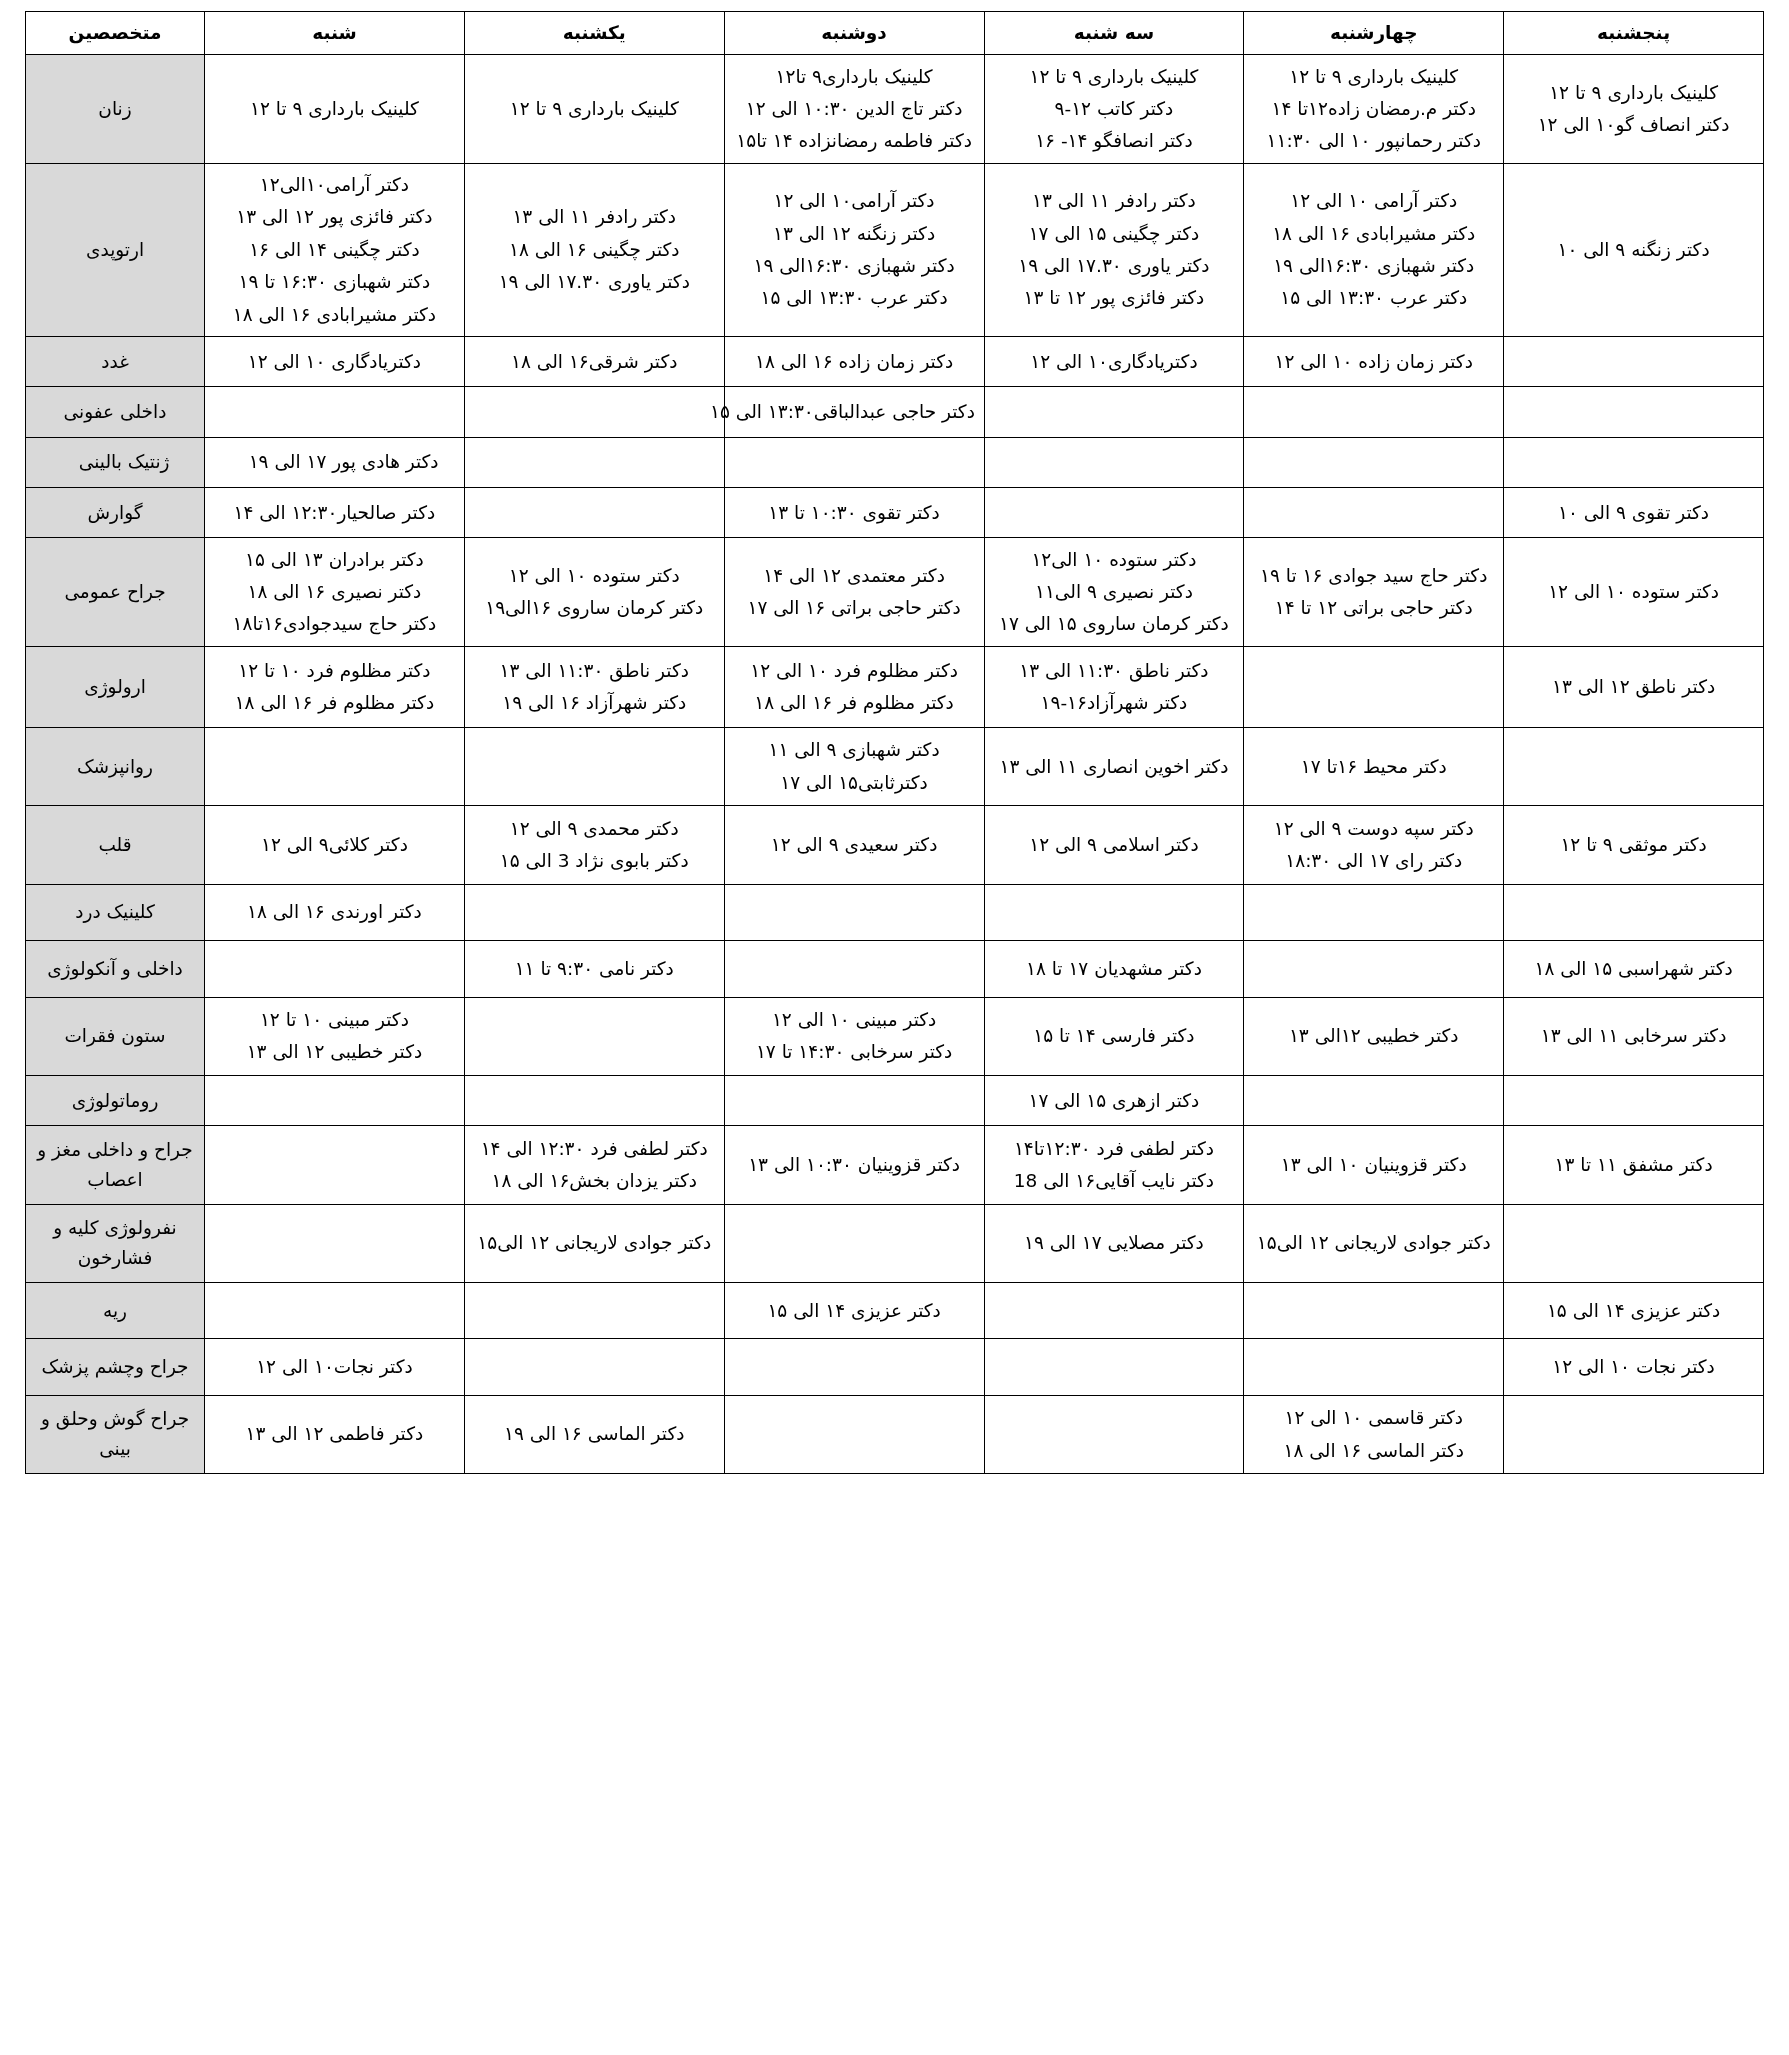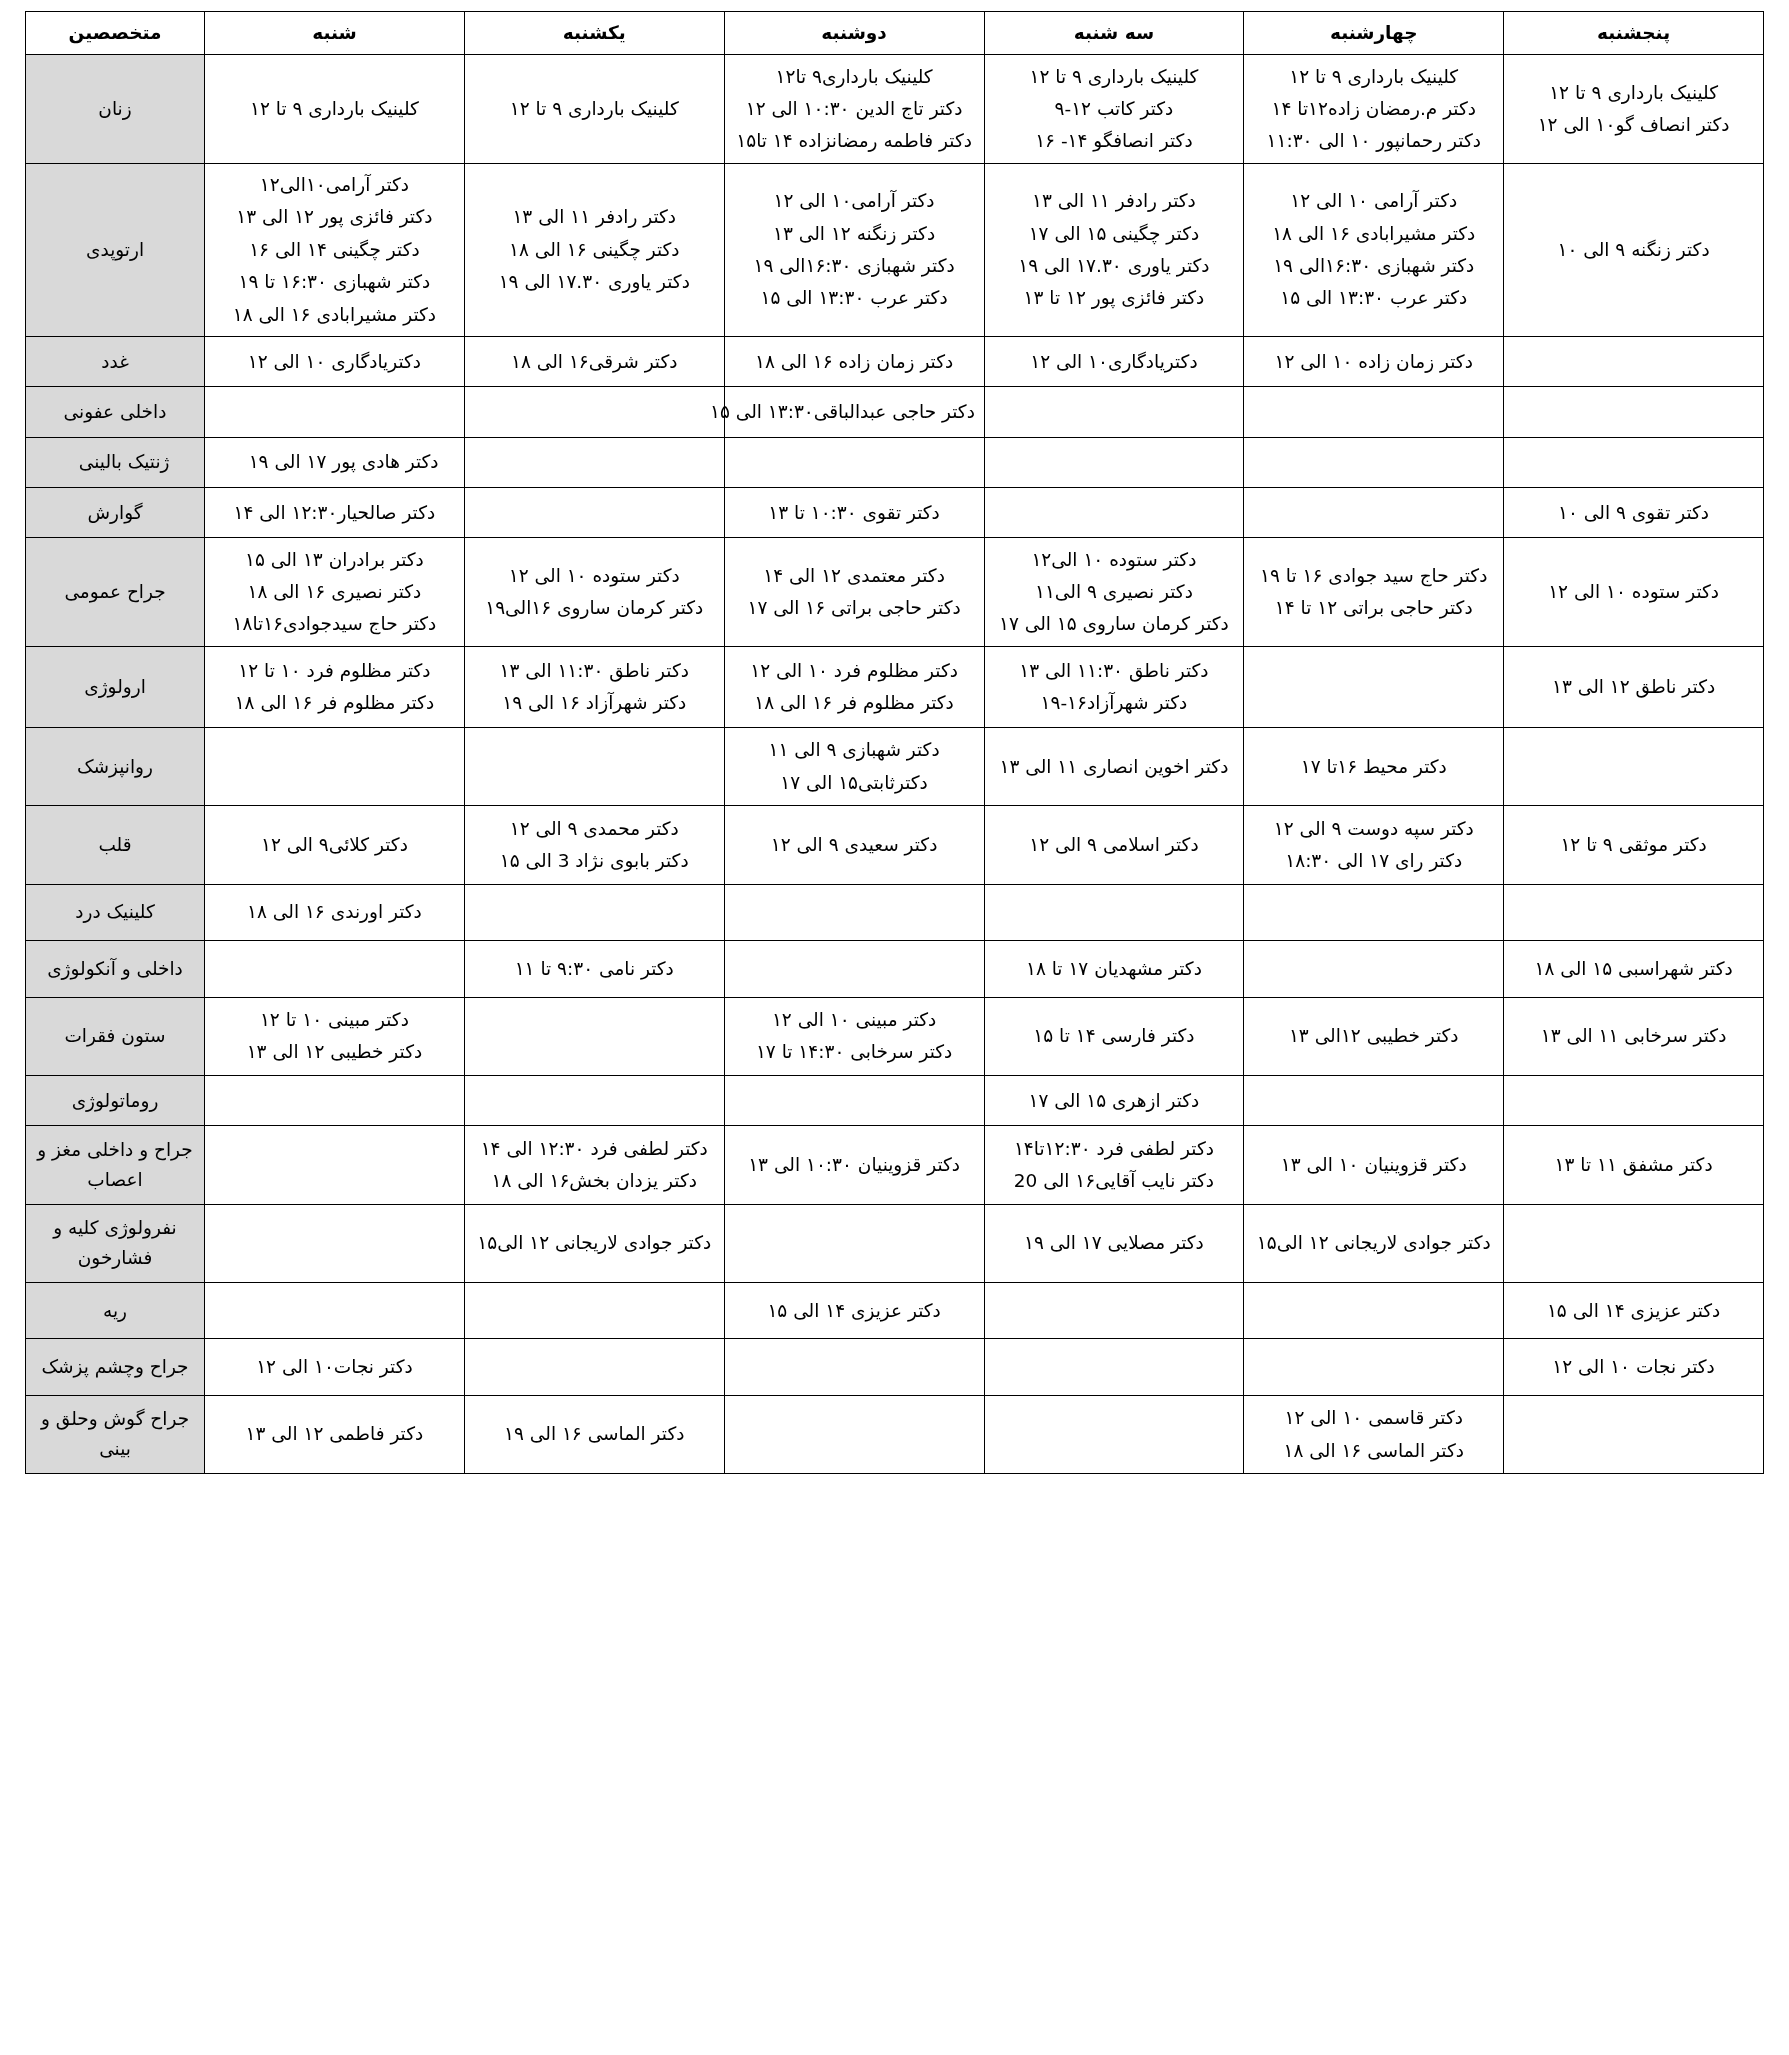--- a/index.html
+++ b/index.html
@@ -377,21 +377,21 @@
         </tr>
         <tr class="r-maghz">
           <td class="cell">
             <span class="ln">دکتر مشفق ۱۱ تا ۱۳</span>
           </td>
           <td class="cell">
             <span class="ln">دکتر قزوینیان ۱۰ الی ۱۳</span>
           </td>
           <td class="cell">
             <span class="ln">دکتر لطفی فرد ۱۲:۳۰تا۱۴</span>
-            <span class="ln">دکتر نایب آقایی۱۶ الی 20</span>
+            <span class="ln">دکتر نایب آقایی۱۶ الی 18</span>
           </td>
           <td class="cell">
             <span class="ln">دکتر قزوینیان ۱۰:۳۰ الی ۱۳</span>
           </td>
           <td class="cell">
             <span class="ln">دکتر لطفی فرد ۱۲:۳۰ الی ۱۴</span>
             <span class="ln">دکتر یزدان بخش۱۶ الی ۱۸</span>
           </td>
           <td class="cell empty"></td>
           <td class="spec">جراح و داخلی مغز و اعصاب</td>

